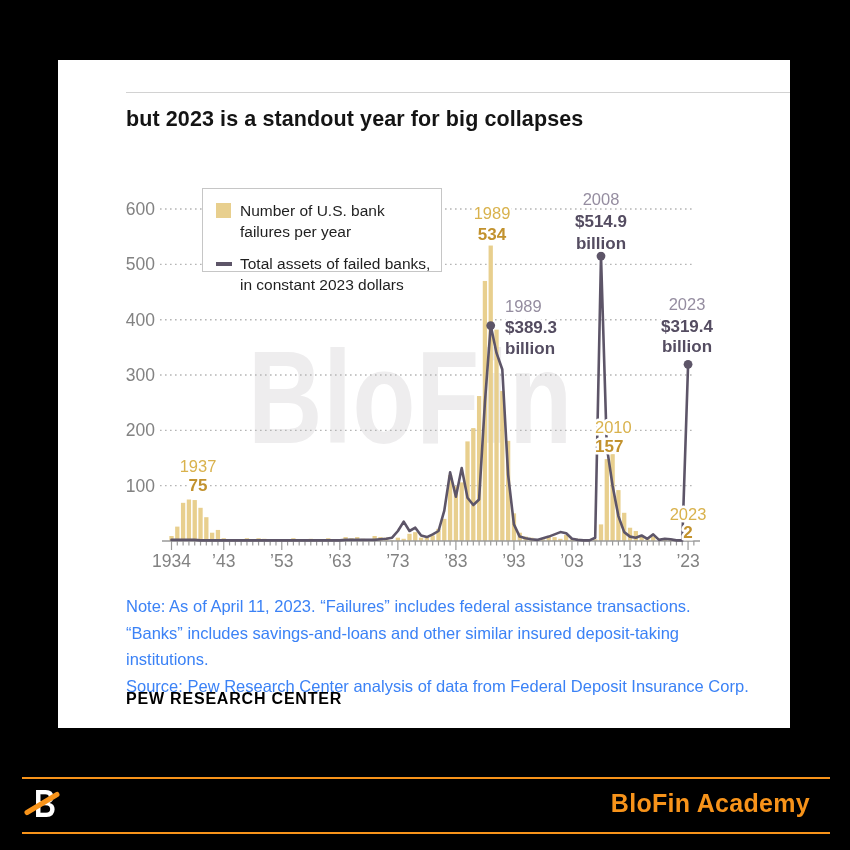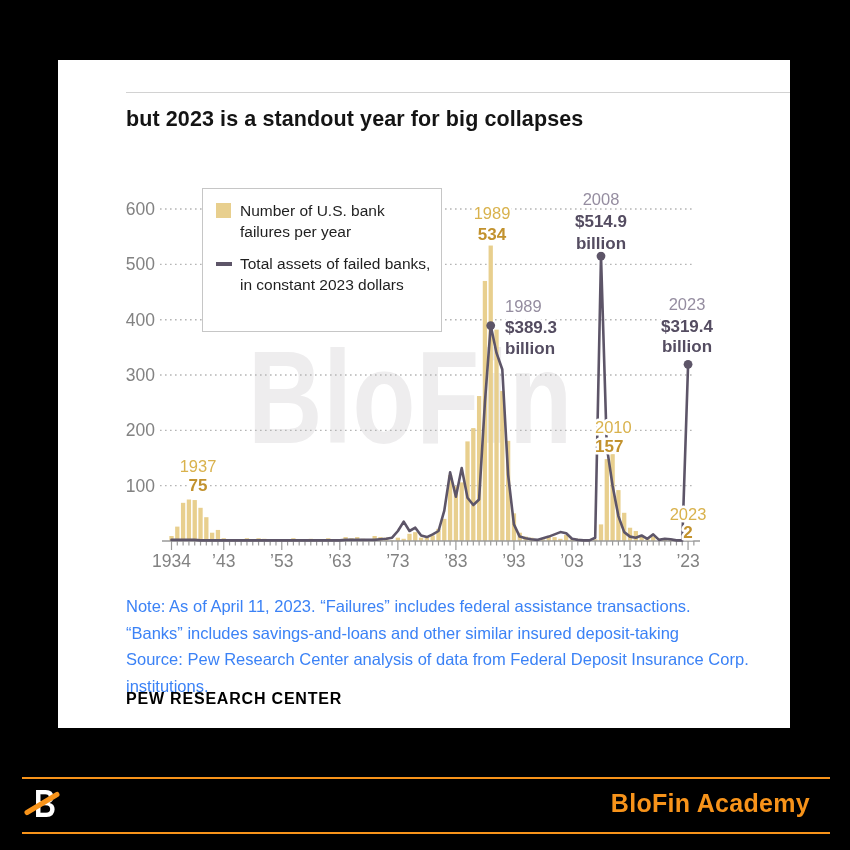--- a/index.html
+++ b/index.html
@@ -9,21 +9,21 @@
   #card{position:absolute;left:58px;top:60px;width:732px;height:668px;background:#ffffff;}
   #top-rule{position:absolute;left:68px;top:32px;width:664px;height:1px;background:#d2d2d2;}
   #title{position:absolute;left:68px;top:44px;width:620px;font-size:21.5px;line-height:31px;
          font-weight:700;color:#141414;letter-spacing:0.1px;}
   
   #watermark{position:absolute;left:190px;top:262px;font-size:132px;font-weight:700;color:#eeedee;
              letter-spacing:1px;transform:scaleX(0.78);transform-origin:left top;white-space:nowrap;z-index:1;}
   
   #chart-svg{position:absolute;left:0;top:0;z-index:2;}
   
-  #legend{position:absolute;left:144px;top:128px;width:240px;height:144px;box-sizing:border-box;
+  #legend{position:absolute;left:144px;top:128px;width:240px;height:84px;box-sizing:border-box;
           background:#fff;border:1px solid #c6c6c6;z-index:3;padding:11px 8px 8px 13px;}
   .legend-item{display:flex;align-items:flex-start;}
   .legend-item + .legend-item{margin-top:11px;}
   .swatch-square{width:15px;height:15px;background:#e8cf8e;margin:3px 9px 0 0;flex:none;}
   .swatch-line{width:16px;height:3.5px;background:#5d5568;margin:9px 8px 0 0;flex:none;}
   .legend-text{font-size:15.5px;line-height:21px;color:#1f1f1f;}
   .legend-text span{display:block;}
   
   #note{position:absolute;left:68px;top:533px;width:648px;font-size:16.5px;line-height:26.5px;color:#3b82f6;z-index:4;}
   #pew{position:absolute;left:68px;top:630px;font-size:16px;font-weight:700;letter-spacing:0.8px;color:#000000;z-index:4;}
@@ -296,22 +296,22 @@
         <div class="legend-text">
           <span>Total assets of failed banks,</span>
           <span>in constant 2023 dollars</span>
         </div>
       </div>
     </div>
 
     <div id="note">
       <div>Note: As of April 11, 2023. “Failures” includes federal assistance transactions.</div>
       <div>“Banks” includes savings-and-loans and other similar insured deposit-taking</div>
+      <div>institutions.</div>
       <div>Source: Pew Research Center analysis of data from Federal Deposit Insurance Corp.</div>
-      <div>institutions.</div>
     </div>
 
     <div id="pew">PEW RESEARCH CENTER</div>
   </div>
 
   <div id="footer-line-top" class="footer-line"></div>
   <div id="footer-line-bottom" class="footer-line"></div>
 
   <div id="logo">
     <div id="logo-b">B</div>

